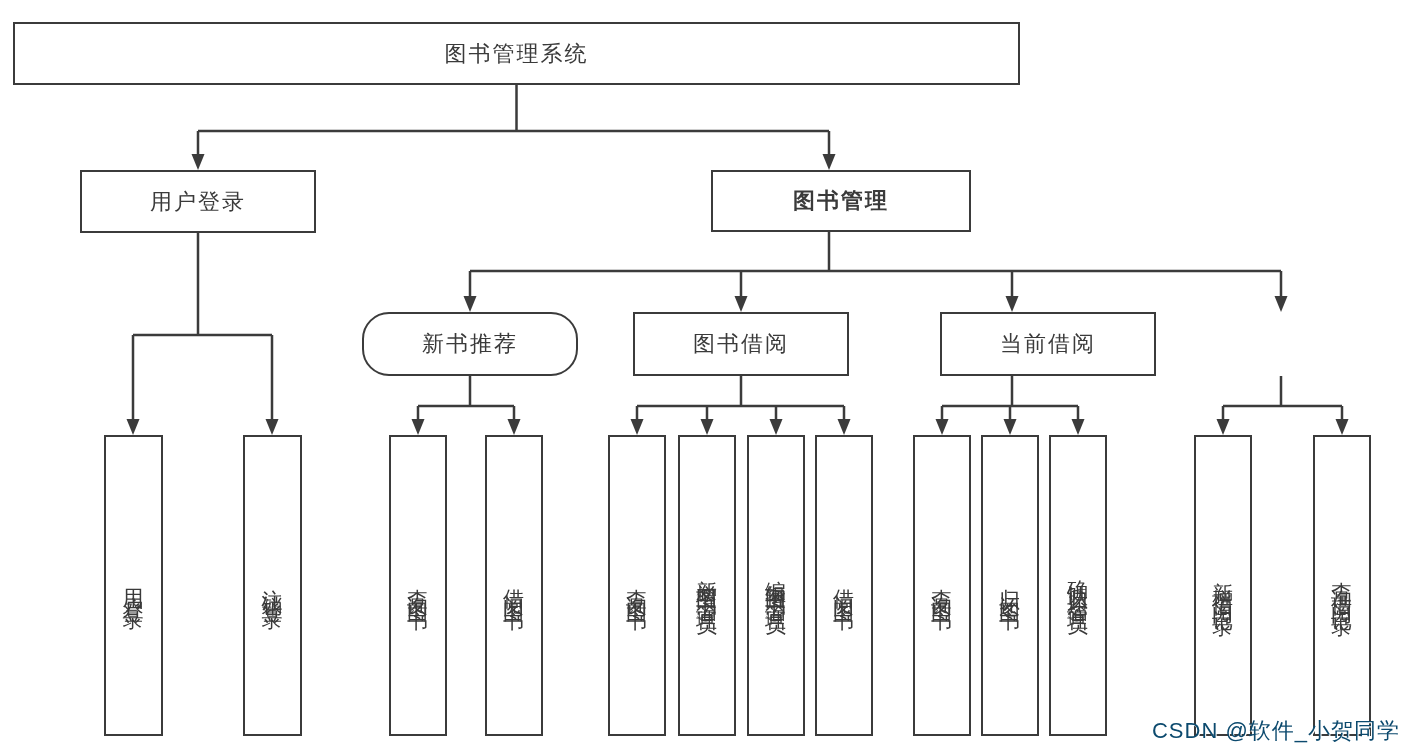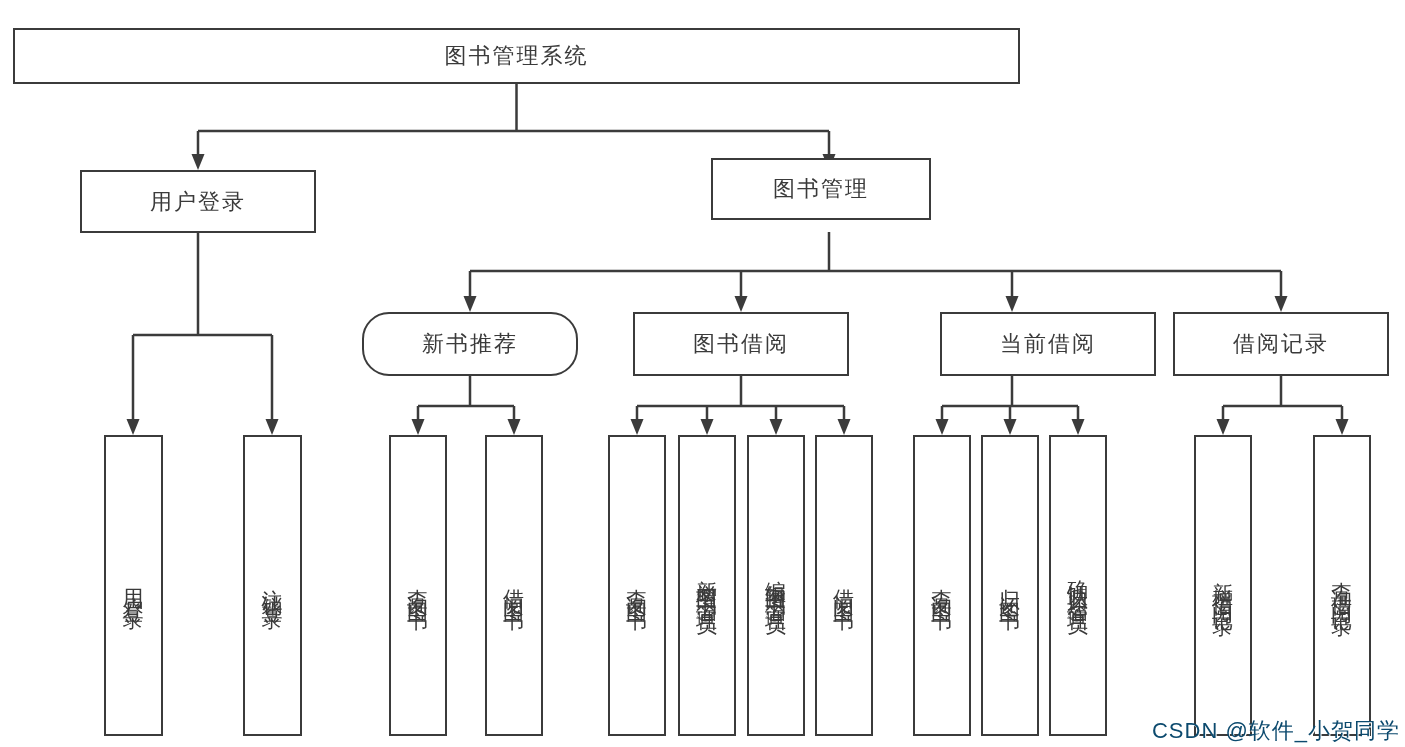--- a/index.html
+++ b/index.html
@@ -81,29 +81,28 @@
       <polygon points="769.5,419 782.5,419 776,435"></polygon>
       <polygon points="837.5,419 850.5,419 844,435"></polygon>
       <polygon points="935.5,419 948.5,419 942,435"></polygon>
       <polygon points="1003.5,419 1016.5,419 1010,435"></polygon>
       <polygon points="1071.5,419 1084.5,419 1078,435"></polygon>
       <polygon points="1216.5,419 1229.5,419 1223,435"></polygon>
       <polygon points="1335.5,419 1348.5,419 1342,435"></polygon>
     </g>
   </svg>
 
-  <div class="box" style="left:13px; top:28px; width:1007px; height:56px;">图书管理系统</div>
+  <div class="box" style="left:13px; top:22px; width:1007px; height:63px;">图书管理系统</div>
 
   <div class="box" style="left:80px; top:170px; width:236px; height:63px;">用户登录</div>
-  <div class="box" style="left:711px; top:158px; width:220px; height:62px;">图书管理</div>
+  <div class="box" style="left:711px; top:170px; width:260px; height:62px;font-weight:bold;">图书管理</div>
 
   <div class="box" style="left:362px; top:312px; width:216px; height:64px;border-radius:27px;">新书推荐</div>
   <div class="box" style="left:633px; top:312px; width:216px; height:64px;text-align:right;">图书借阅</div>
   <div class="box" style="left:940px; top:312px; width:216px; height:64px;">当前借阅</div>
-  <div class="box" style="left:1173px; top:312px; width:216px; height:64px;">借阅记录</div>
 
   <div class="box v" style="left:104px; top:435px; width:59px; height:301px;">用户登录</div>
   <div class="box v" style="left:243px; top:435px; width:59px; height:301px;">注销登录</div>
 
   <div class="box v" style="left:389px; top:435px; width:58px; height:301px;">查询图书</div>
   <div class="box v" style="left:485px; top:435px; width:58px; height:301px;">借阅图书</div>
 
   <div class="box v" style="left:608px; top:435px; width:58px; height:301px;">查询图书</div>
   <div class="box v long" style="left:678px; top:435px; width:58px; height:301px;">新增图书（管理员）</div>
   <div class="box v long" style="left:747px; top:435px; width:58px; height:301px;">编辑图书（管理员）</div>

